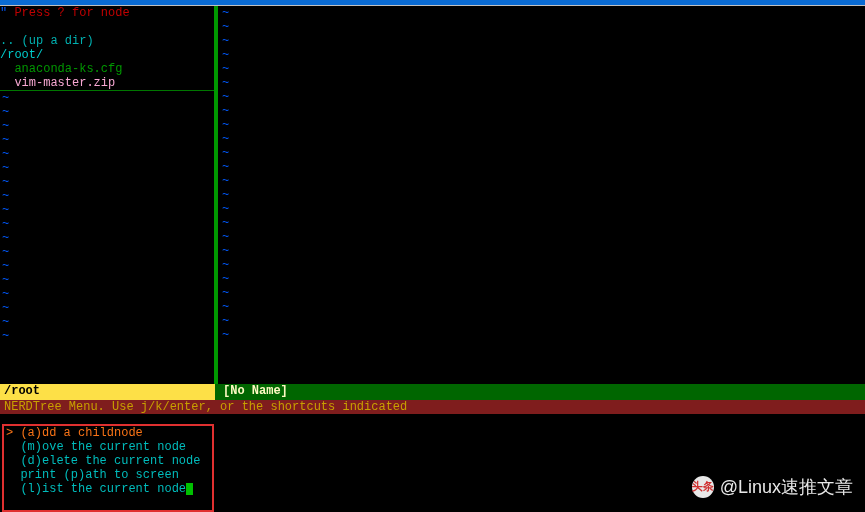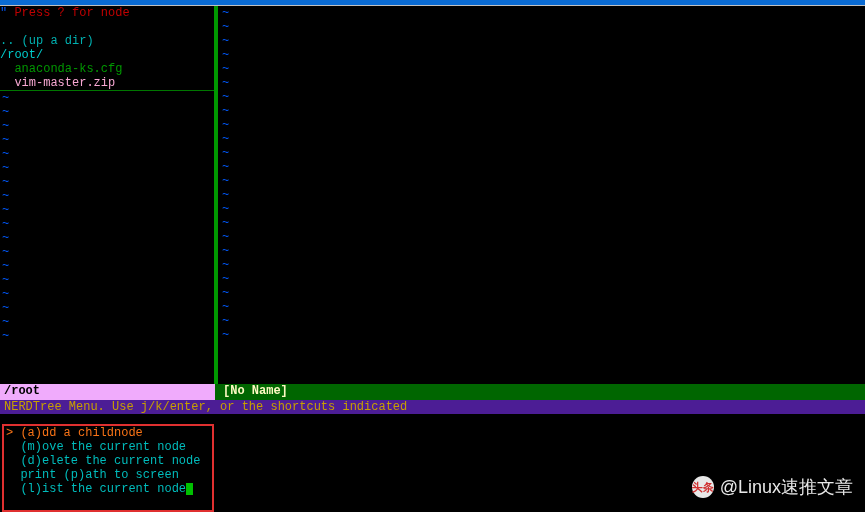--- a/index.html
+++ b/index.html
@@ -39,27 +39,27 @@
     .dirname { color: #00b0b0; font-weight: bold; }
     .file-exec { color: #009800; }
     .file-link { color: #f9a8d4; }
     .hr { border-top: 1px solid #007700; height:1px; }
 
     .statusbar {
       display: flex; height: 16px; background: #008800; color: #000;
     }
     .statusbar .left {
       width: 215px; padding-left: 4px; font-weight: bold; color:#000;
-      background:#f0abfc;
+      background:#fde047;
     }
     .statusbar .right {
       flex:1; padding-left: 8px; background:#006600; color:#fef9c3; font-weight:bold;
     }
     .menu-hint {
-      height: 14px; background:#4c1d95; color:#c8a000; padding-left:4px;
+      height: 14px; background:#7f1d1d; color:#c8a000; padding-left:4px;
     }
     .menu-area {
       position: relative; margin-top:10px;
     }
     .redbox {
       position:absolute; left:2px; top:0; width:212px; height:88px;
       border:2px solid #e03030;
     }
     .menu-lines { padding-left:6px; padding-top:2px; color:#00bcbc; }
     .menu-lines .sel { color:#f97316; }
@@ -70,21 +70,21 @@
     .watermark {
       position:absolute; right:12px; bottom:14px;
       color:#e8e8e8; font-size:18px;
       display:flex; align-items:center; gap:6px;
       font-family: "Microsoft YaHei","SimSun",sans-serif;
     }
     .wm-logo {
       width:22px; height:22px; border-radius:50%;
       background:#e8e8e8; color:#d03030; font-weight:bold;
       display:flex; align-items:center; justify-content:center;
-      font-size:11px; font-family:Liberation Sans, sans-serif;
+      font-size:11px; font-family:Liberation Mono, monospace;
     }
     .pane-right .tilde-col {
       padding-left: 8px;
     }
   </style>
 </head>
 <body>
 
 <div class="titlebar"></div>
 

